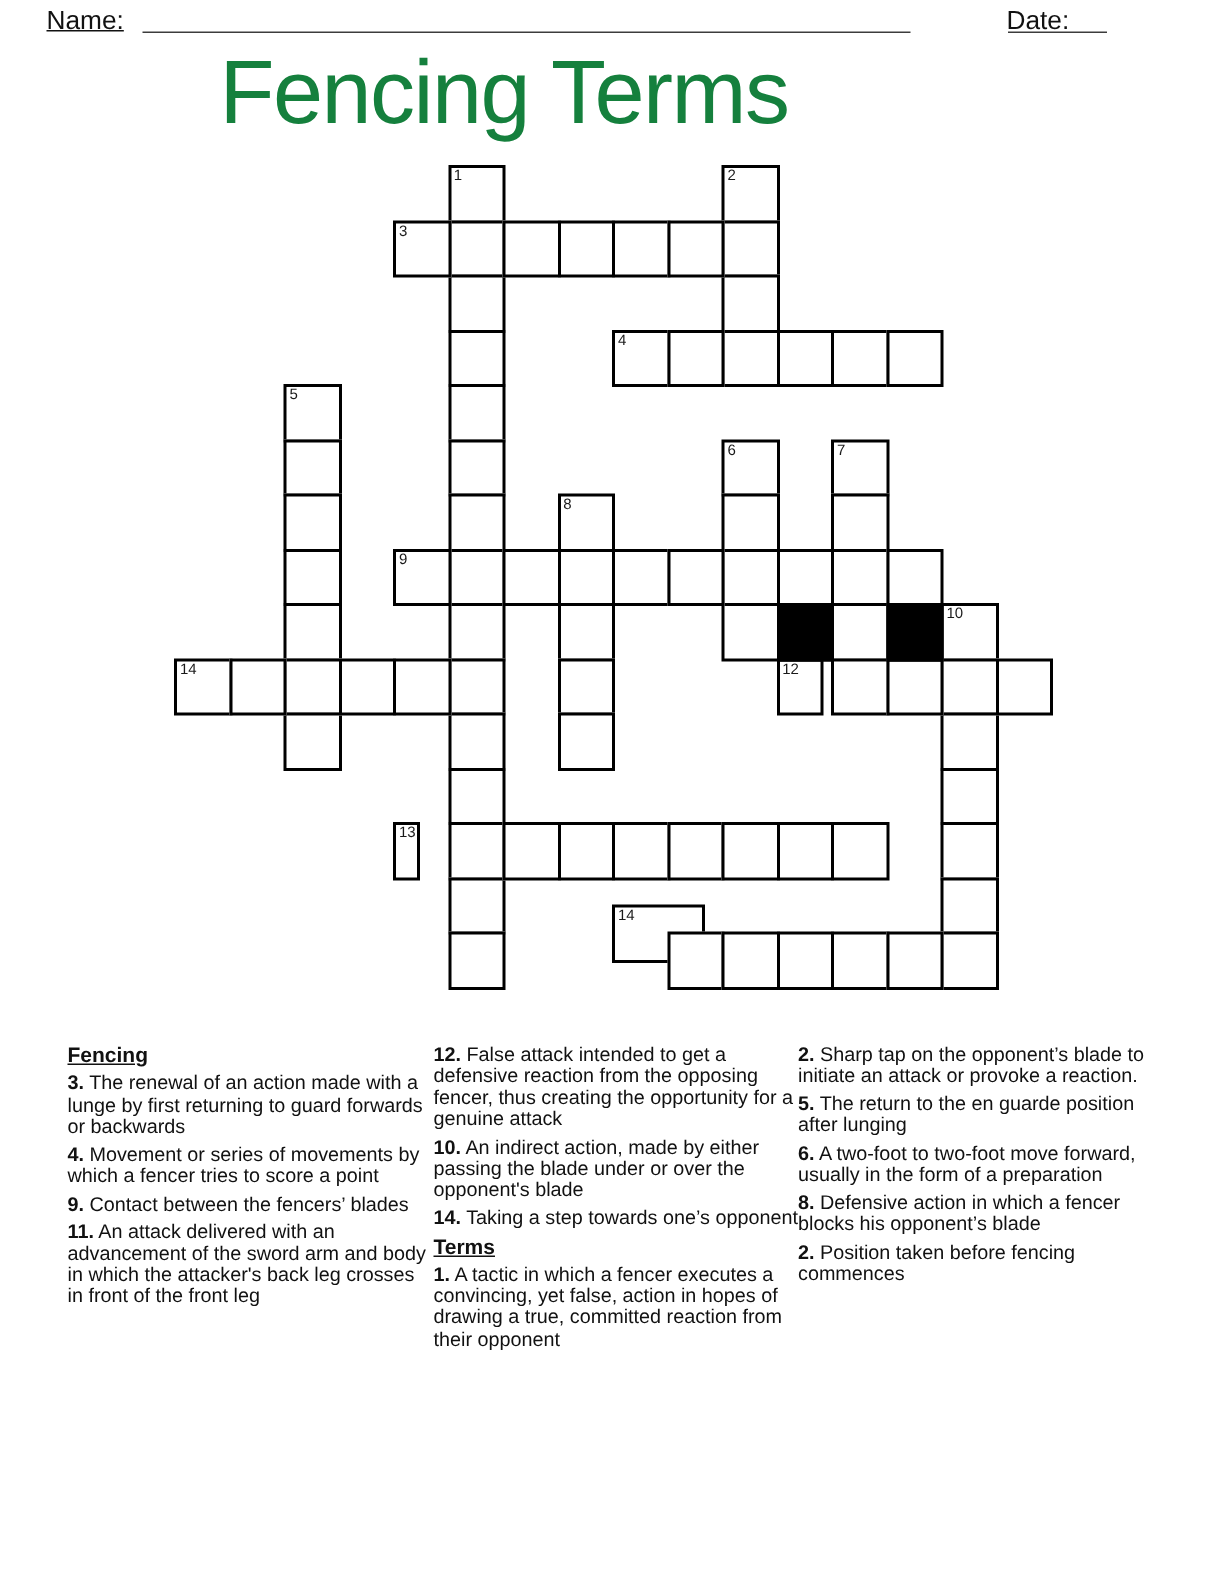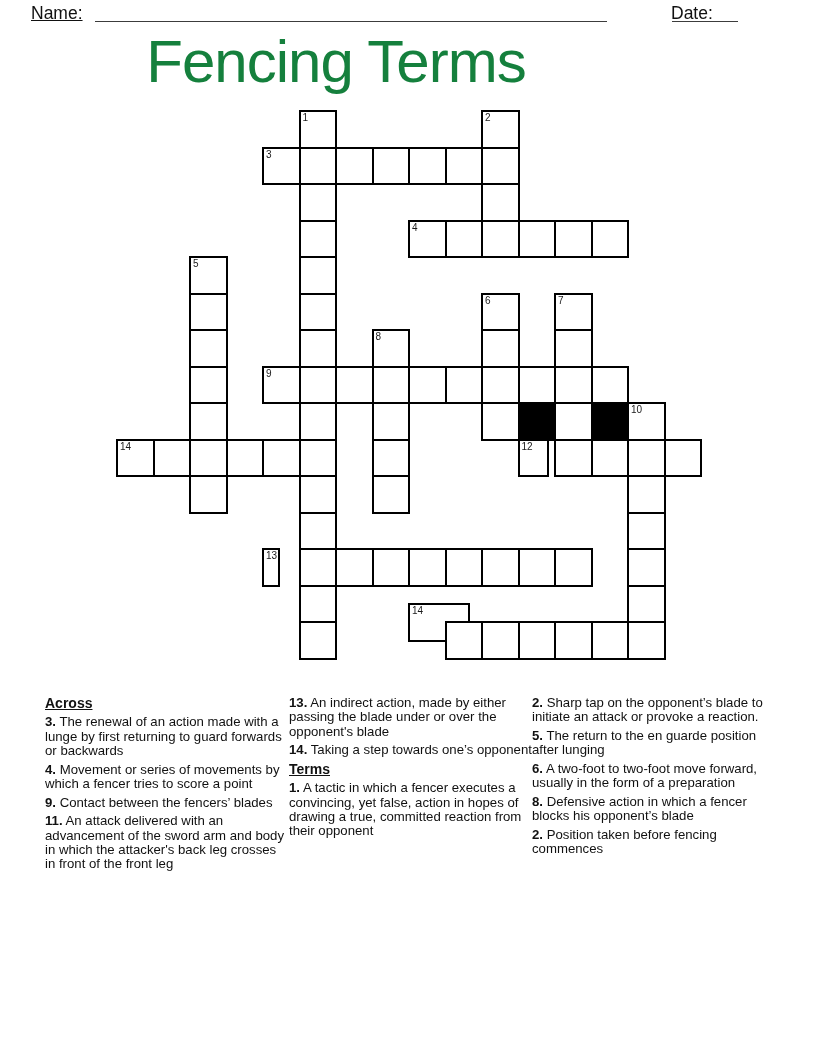--- a/index.html
+++ b/index.html
@@ -177,28 +177,29 @@
     <div class="cell" style="left: 365px; top: 511px; width: 38.7px; height: 38.7px;"></div>
     <div class="cell" style="left: 401.5px; top: 511px; width: 38.7px; height: 38.7px;"></div>
     <div class="cell" style="left: 438px; top: 511px; width: 38.7px; height: 38.7px;"></div>
     <div class="cell" style="left: 474.5px; top: 511px; width: 38.7px; height: 38.7px;"></div>
     <div class="cell black" style="left: 401.5px; top: 292px; width: 38.7px; height: 38.7px;"></div>
     <div class="cell black" style="left: 474.5px; top: 292px; width: 38.7px; height: 38.7px;"></div>
   </div>
 
 <div>
   <div class="clue-col" id="clue-col-1">
-      <div class="clue-heading">Across</div>
+      <div class="clue-heading">Fencing</div>
       <p class="clue"><span class="num">3.</span> The renewal of an action made with a lunge by first returning to guard forwards or backwards</p>
       <p class="clue"><span class="num">4.</span> Movement or series of movements by which a fencer tries to score a point</p>
       <p class="clue"><span class="num">9.</span> Contact between the fencers’ blades</p>
       <p class="clue"><span class="num">11.</span> An attack delivered with an advancement of the sword arm and body in which the attacker's back leg crosses in front of the front leg</p>
     </div>
   <div class="clue-col" id="clue-col-2">
-      <p class="clue"><span class="num">13.</span> An indirect action, made by either passing the blade under or over the opponent's blade</p>
+      <p class="clue"><span class="num">12.</span> False attack intended to get a defensive reaction from the opposing fencer, thus creating the opportunity for a genuine attack</p>
+      <p class="clue"><span class="num">10.</span> An indirect action, made by either passing the blade under or over the opponent's blade</p>
       <p class="clue"><span class="num">14.</span> Taking a step towards one’s opponent</p>
       <div class="clue-heading">Terms</div>
       <p class="clue"><span class="num">1.</span> A tactic in which a fencer executes a convincing, yet false, action in hopes of drawing a true, committed reaction from their opponent</p>
     </div>
   <div class="clue-col" id="clue-col-3">
       <p class="clue"><span class="num">2.</span> Sharp tap on the opponent’s blade to initiate an attack or provoke a reaction.</p>
       <p class="clue"><span class="num">5.</span> The return to the en guarde position after lunging</p>
       <p class="clue"><span class="num">6.</span> A two-foot to two-foot move forward, usually in the form of a preparation</p>
       <p class="clue"><span class="num">8.</span> Defensive action in which a fencer blocks his opponent’s blade</p>
       <p class="clue"><span class="num">2.</span> Position taken before fencing commences</p>

